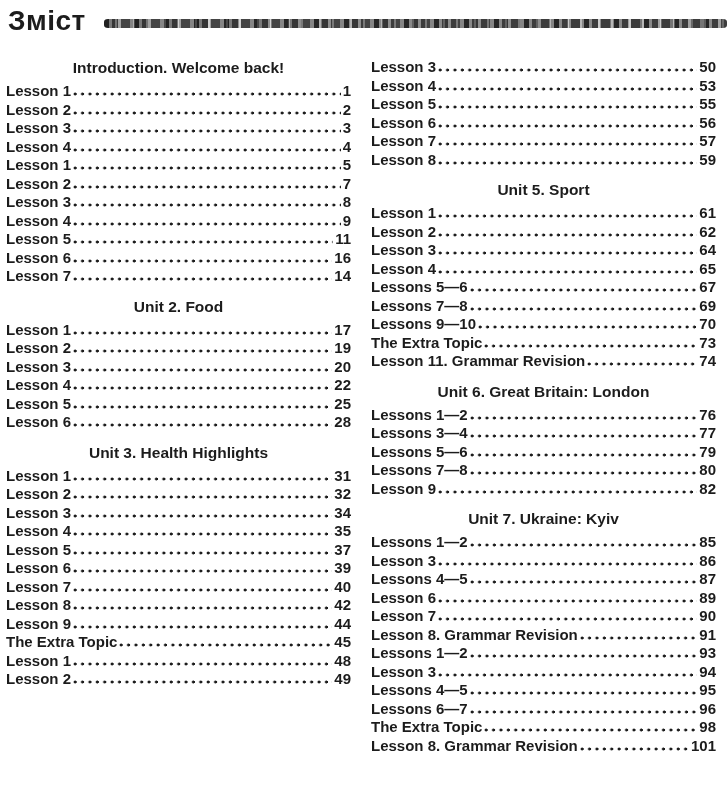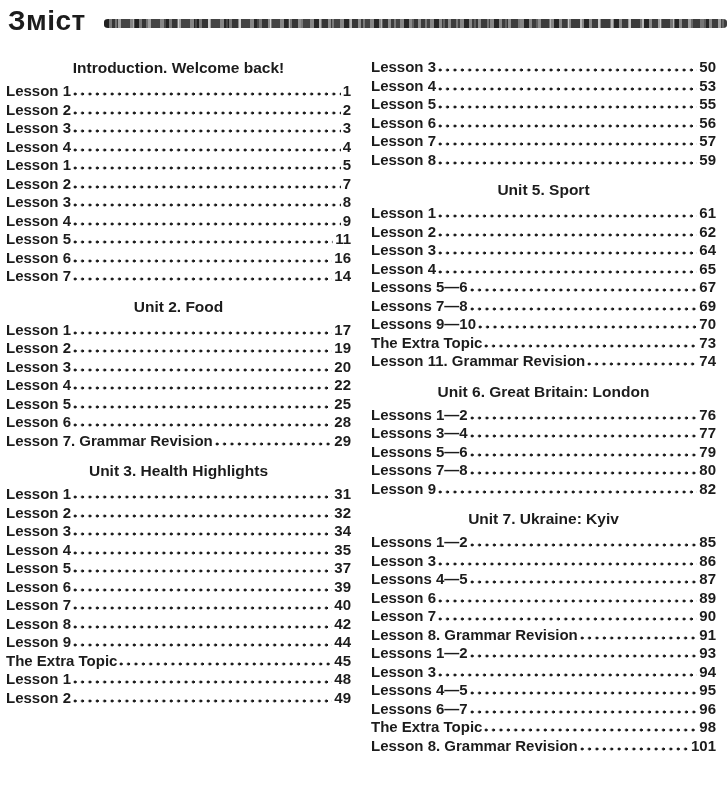--- a/index.html
+++ b/index.html
@@ -171,25 +171,20 @@
         <div class="toc-row">
           <span class="toc-label">Lesson 5</span>
           <span class="dot-leader"></span>
           <span class="toc-page">25</span>
         </div>
         <div class="toc-row">
           <span class="toc-label">Lesson 6</span>
           <span class="dot-leader"></span>
           <span class="toc-page">28</span>
         </div>
-        <div class="toc-row">
-          <span class="toc-label">Lesson 7. Grammar Revision</span>
-          <span class="dot-leader"></span>
-          <span class="toc-page">29</span>
-        </div>
         <h2 class="unit-heading">Unit 3. Health Highlights</h2>
         <div class="toc-row">
           <span class="toc-label">Lesson 1</span>
           <span class="dot-leader"></span>
           <span class="toc-page">31</span>
         </div>
         <div class="toc-row">
           <span class="toc-label">Lesson 2</span>
           <span class="dot-leader"></span>
           <span class="toc-page">32</span>

